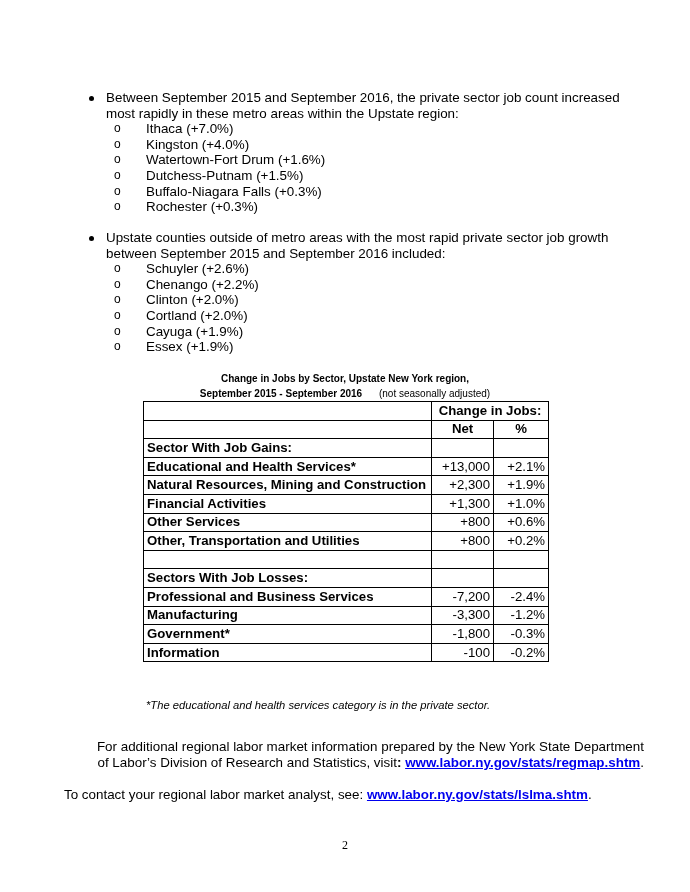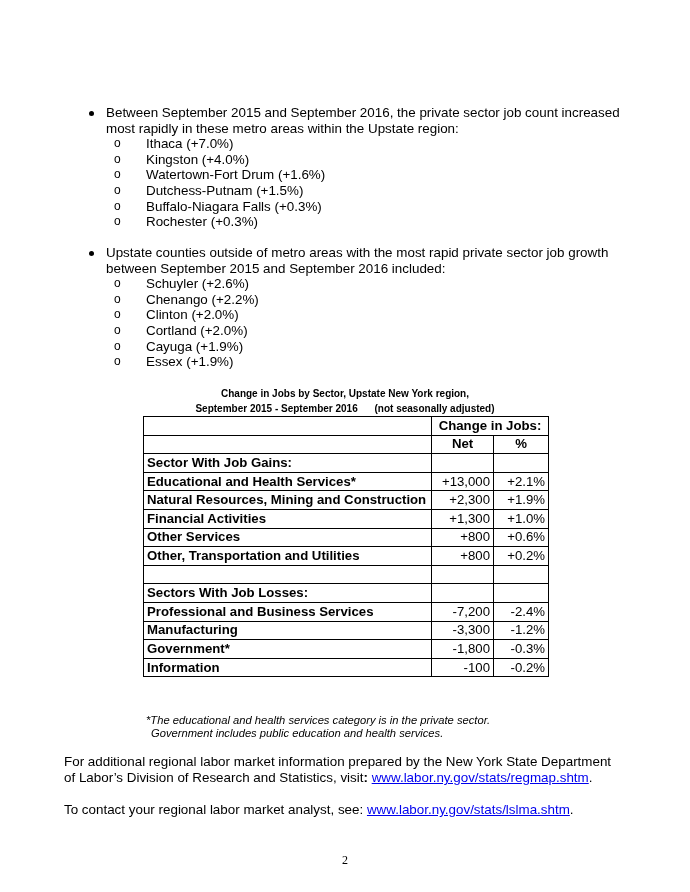--- a/index.html
+++ b/index.html
@@ -1,37 +1,37 @@
 <!DOCTYPE html>
 <html><head>
 <meta charset="utf-8">
 <style>
   html, body { margin: 0; padding: 0; background: #ffffff; }
   body { width: 690px; height: 892px; position: relative; overflow: hidden;
          font-family: "Liberation Sans", sans-serif; color: #000; font-size: 13.4px; }
-  .page { position: absolute; left: 0; top: 15px; width: 690px; height: 636px; }
+  .page { position: absolute; left: 0; top: 0; width: 690px; height: 636px; }
   .bullet-block { position: absolute; left: 88px; width: 545px; line-height: 15.6px; }
   .bullet-row { position: relative; padding-left: 18px; }
   .bullet-dot { position: absolute; left: 0; top: 0; width: 18px; }
   .bullet-dot::before { content: ""; position: absolute; left: 1px; top: 6px; width: 5px; height: 5px; border-radius: 50%; background: #000; }
   .sub-list { margin: 0; padding: 0; list-style: none; }
   .sub-item { position: relative; padding-left: 58px; height: 15.6px; }
   .sub-marker { position: absolute; left: 26px; top: 0; font-size: 12px; }
   .tbl-title { position: absolute; left: 140px; width: 410px; text-align: center; font-weight: bold; font-size: 10px; line-height: 15px; }
-  .tbl-title .normal { font-weight: bold; margin-left: 14px; }
+  .tbl-title .normal { font-weight: normal; margin-left: 14px; }
   table.jobs { position: absolute; left: 143px; top: 401px; border-collapse: collapse; font-size: 13.2px; }
   table.jobs td { border: 1.6px solid #000; height: 17.6px; padding: 0 3px; line-height: 16px; white-space: nowrap; }
   td.c1 { width: 281px; font-weight: bold; }
   td.c2 { width: 55px; text-align: right; }
   td.c3 { width: 48px; text-align: right; }
   td.hdr { font-weight: bold; text-align: center; }
   td.sec { font-weight: bold; }
   .footnote { position: absolute; left: 146px; top: 699px; font-size: 11.2px; line-height: 12.5px; font-style: italic; }
   .para { position: absolute; left: 64px; width: 580px; font-size: 13.4px; line-height: 16px; }
-  .para a { color: #0000ee; font-weight: normal; text-decoration: underline; }
+  .para a { color: #0000ee; font-weight: bold; text-decoration: underline; }
   .page-num { position: absolute; left: 0; width: 690px; top: 838px; text-align: center; font-family: "Liberation Serif", serif; font-size: 12px; }
 </style>
 </head>
 <body>
 
 <div class="page">
 
   <div class="bullet-block" style="top:90px;">
     <div class="bullet-row">
       <span class="bullet-dot"></span>
@@ -138,24 +138,23 @@
     <tr>
           <td class="c1">Information</td>
           <td class="c2">-100</td>
           <td class="c3">-0.2%</td>
         </tr>
   </tbody>
     </table>
 
   <div class="footnote">
     <div>*The educational and health services category is in the private sector.</div>
-    <div style="padding-left:5px;">Government includes public education and health services.</div>
   </div>
 
-  <div class="para" style="top:739px;">
+  <div class="para" style="top:739px;text-align:right;">
     <div>For additional regional labor market information prepared by the New York State Department</div>
     <div><span>of Labor’s Division of Research and Statistics, visit</span><b>:</b> <a>www.labor.ny.gov/stats/regmap.shtm</a><span>.</span></div>
   </div>
 
   <div class="para" style="top:787px;">
     <span>To contact your regional labor market analyst, see: </span> <a>www.labor.ny.gov/stats/lslma.shtm</a><span>.</span>
   </div>
 
   <div class="page-num">2</div>
 </div>

